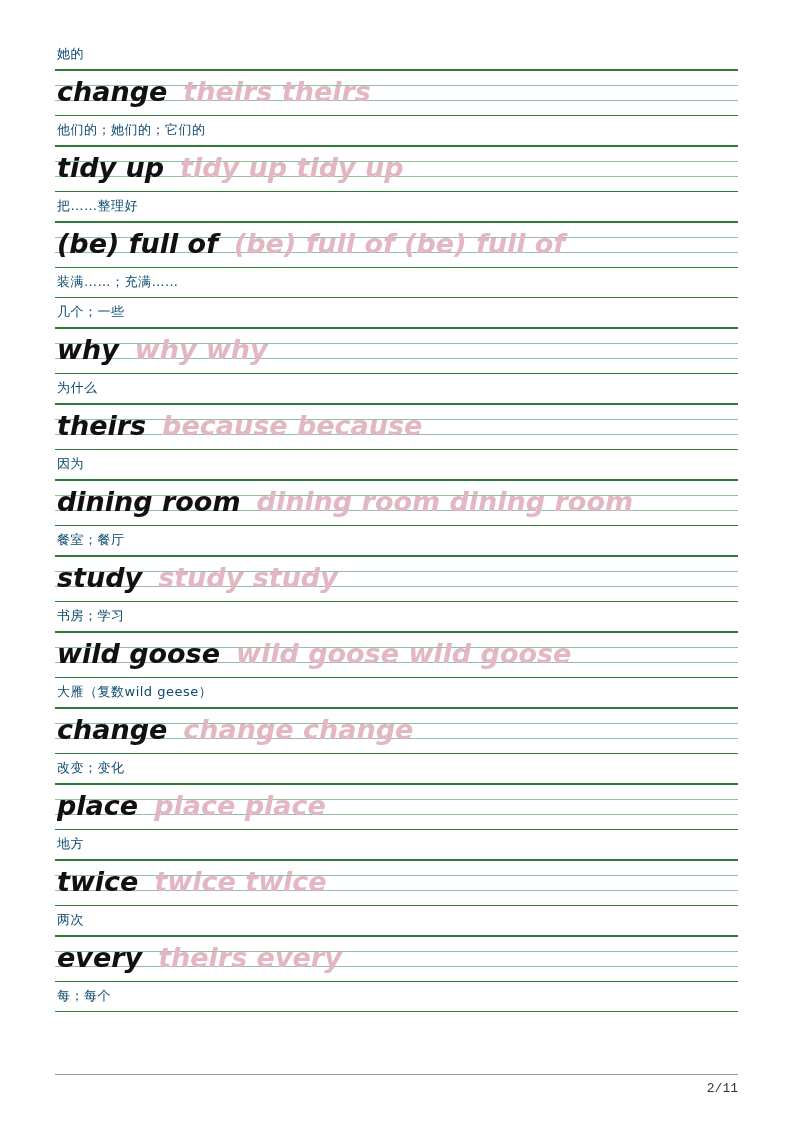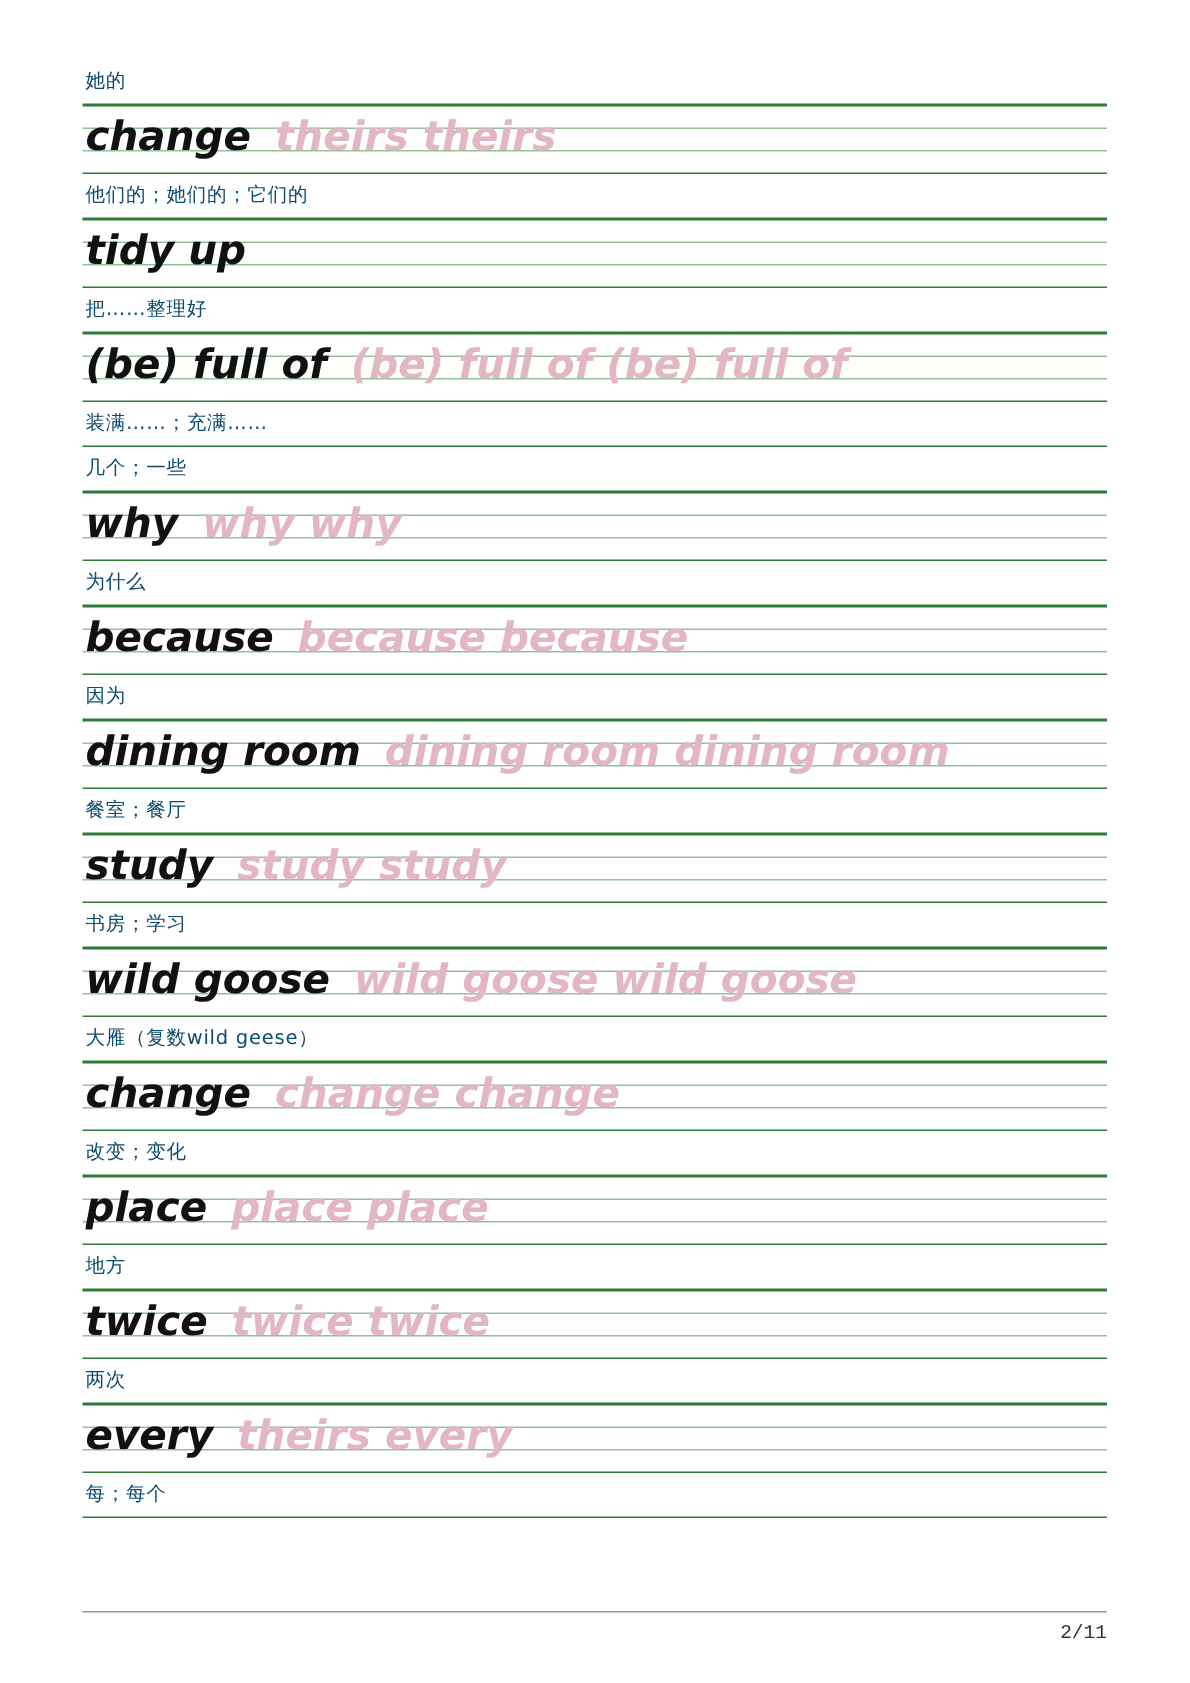--- a/index.html
+++ b/index.html
@@ -145,20 +145,21 @@
         </div>
       </div>
       <div class="entry">
         <div class="staff">
           <div class="ln l1"></div>
           <div class="ln l2"></div>
           <div class="ln l3"></div>
           <div class="ln l4"></div>
           <div class="words">
             <span class="w-main">tidy up</span>
+            <span class="w-ghost">tidy up  tidy up</span>
           </div>
         </div>
         <div class="meaning-row">
           <div class="base"></div>
           <div class="meaning">把……整理好</div>
         </div>
       </div>
       <div class="entry">
         <div class="staff">
           <div class="ln l1"></div>
@@ -197,21 +198,21 @@
           <div class="meaning">为什么</div>
         </div>
       </div>
       <div class="entry">
         <div class="staff">
           <div class="ln l1"></div>
           <div class="ln l2"></div>
           <div class="ln l3"></div>
           <div class="ln l4"></div>
           <div class="words">
-            <span class="w-main">because</span>
+            <span class="w-main">theirs</span>
             <span class="w-ghost">because  because</span>
           </div>
         </div>
         <div class="meaning-row">
           <div class="base"></div>
           <div class="meaning">因为</div>
         </div>
       </div>
       <div class="entry">
         <div class="staff">

